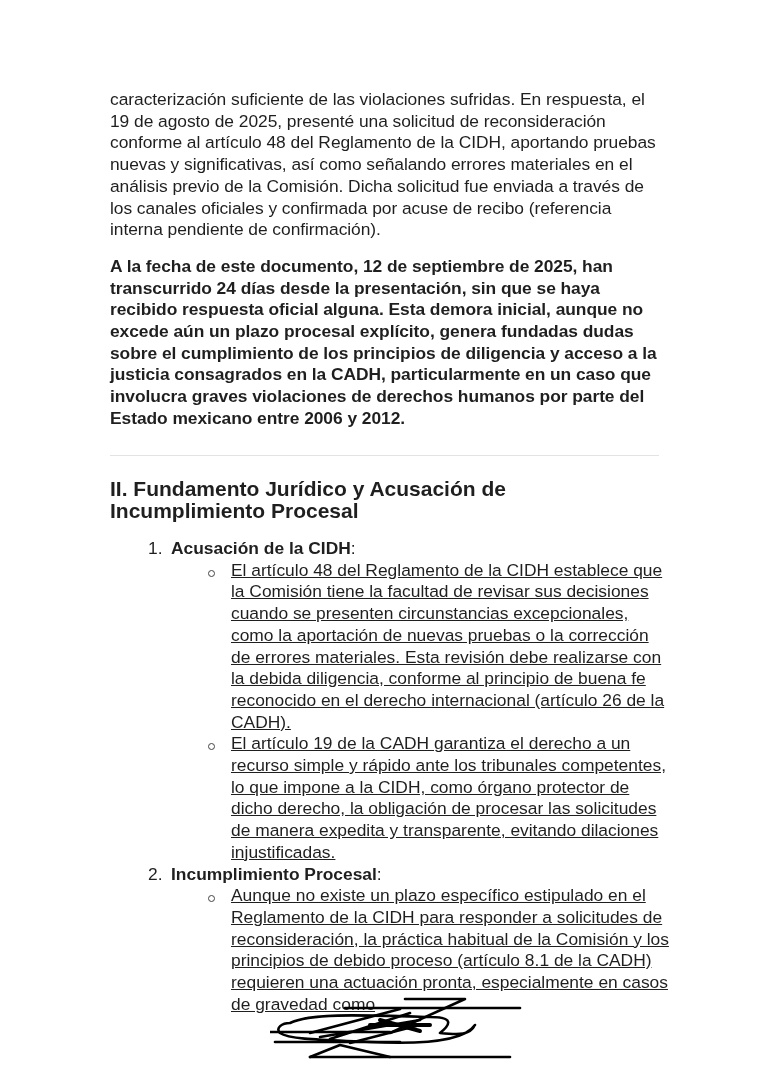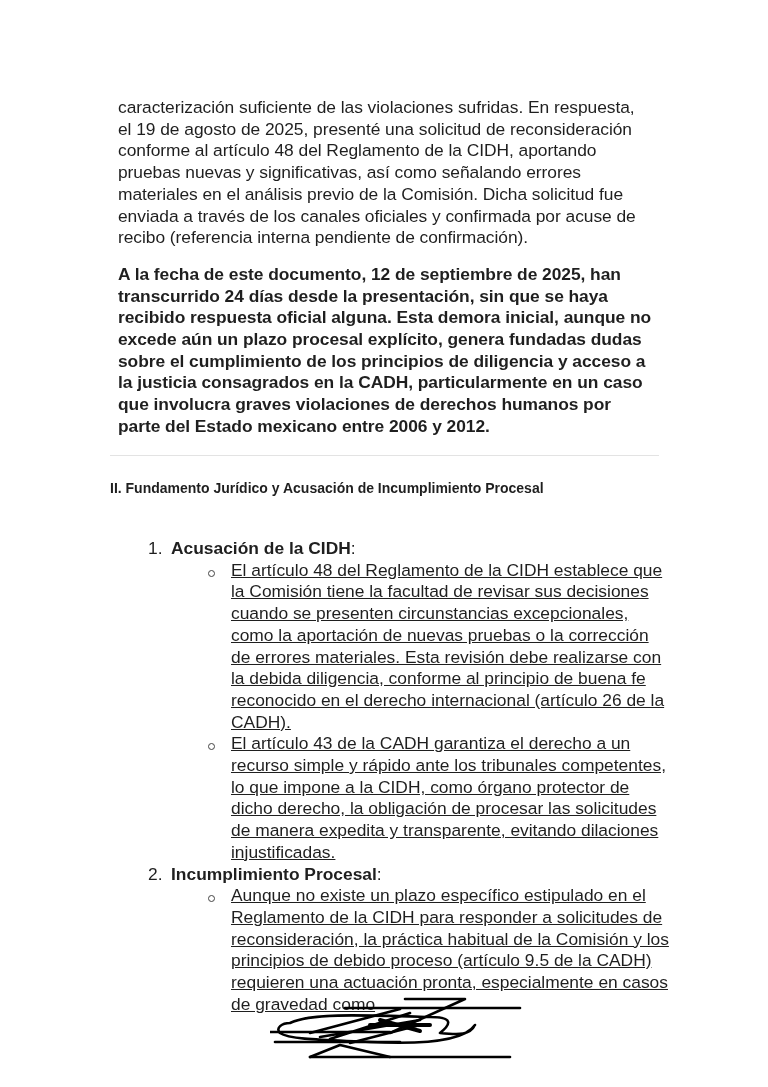--- a/index.html
+++ b/index.html
@@ -2,30 +2,30 @@
 <html><head>
 <meta charset="utf-8">
 <style>
   html, body { margin: 0; padding: 0; background: #ffffff; }
   body {
     width: 768px; height: 1087px; position: relative; overflow: hidden;
     font-family: "Liberation Sans", sans-serif; color: #1f1f1f;
   }
   .page { position: absolute; left: 110px; top: 89px; width: 550px; }
   p.body {
-    margin: 8px; font-size: 17.4px; line-height: 21.7px; letter-spacing: -0.05px;
+    margin: 0; font-size: 17.4px; line-height: 21.7px; letter-spacing: -0.05px;
   }
   p.body + p.body { margin-top: 15px; font-weight: bold; }
   .divider {
     position: absolute; left: 110px; top: 455px; width: 549px; height: 1px;
     background: #e3e3e3;
   }
   h2.section {
     position: absolute; left: 110px; top: 478px; width: 550px; margin: 0;
-    font-size: 14px; line-height: 21.7px; font-weight: bold;
+    font-size: 21px; line-height: 21.7px; font-weight: bold;
   }
   ol.main {
     position: absolute; left: 110px; top: 538px; width: 560px;
     margin: 0; padding: 0; list-style: none;
     font-size: 17.4px; line-height: 21.7px;
   }
   ol.main > li { position: relative; padding-left: 61px; }
   .num { position: absolute; left: 38px; top: 0; }
   .item-title { font-weight: bold; }
   ul.sub { margin: 0; padding: 0; list-style: none; }
@@ -52,31 +52,31 @@
   <li>
     <span class="num">1.</span>
     <span class="item-title">Acusación de la CIDH</span><span>:</span>
     <ul class="sub">
       <li>
         <span class="bullet"></span>
         <span>El artículo 48 del Reglamento de la CIDH establece que la Comisión tiene la facultad de revisar sus decisiones cuando se presenten circunstancias excepcionales, como la aportación de nuevas pruebas o la corrección de errores materiales. Esta revisión debe realizarse con la debida diligencia, conforme al principio de buena fe reconocido en el derecho internacional (artículo 26 de la CADH).</span>
       </li>
       <li>
         <span class="bullet"></span>
-        <span>El artículo 43 de la CADH garantiza el derecho a un recurso simple y rápido ante los tribunales competentes, lo que impone a la CIDH, como órgano protector de dicho derecho, la obligación de procesar las solicitudes de manera expedita y transparente, evitando dilaciones injustificadas.</span>
+        <span>El artículo 19 de la CADH garantiza el derecho a un recurso simple y rápido ante los tribunales competentes, lo que impone a la CIDH, como órgano protector de dicho derecho, la obligación de procesar las solicitudes de manera expedita y transparente, evitando dilaciones injustificadas.</span>
       </li>
     </ul>
   </li>
   <li>
     <span class="num">2.</span>
     <span class="item-title">Incumplimiento Procesal</span><span>:</span>
     <ul class="sub">
       <li>
         <span class="bullet"></span>
-        <span>Aunque no existe un plazo específico estipulado en el Reglamento de la CIDH para responder a solicitudes de reconsideración, la práctica habitual de la Comisión y los principios de debido proceso (artículo 9.5 de la CADH) requieren una actuación pronta, especialmente en casos de gravedad como</span>
+        <span>Aunque no existe un plazo específico estipulado en el Reglamento de la CIDH para responder a solicitudes de reconsideración, la práctica habitual de la Comisión y los principios de debido proceso (artículo 8.1 de la CADH) requieren una actuación pronta, especialmente en casos de gravedad como</span>
       </li>
     </ul>
   </li>
 </ol>
 
 <svg class="signature" viewBox="0 0 260 70" fill="none" stroke="#000" stroke-width="2.6" stroke-linecap="round" stroke-linejoin="round">
   <path d="M75 13 L250 13"></path>
   <path d="M135 4 L195 4 L120 38"></path>
   <path d="M0 37 L120 37"></path>
   <path d="M20 28 C40 18, 90 20, 160 22 C185 22, 180 30, 170 38 C190 40, 200 40, 205 30 C195 45, 160 50, 100 47 C60 45, 20 45, 10 38 C5 33, 12 28, 20 28 Z"></path>

